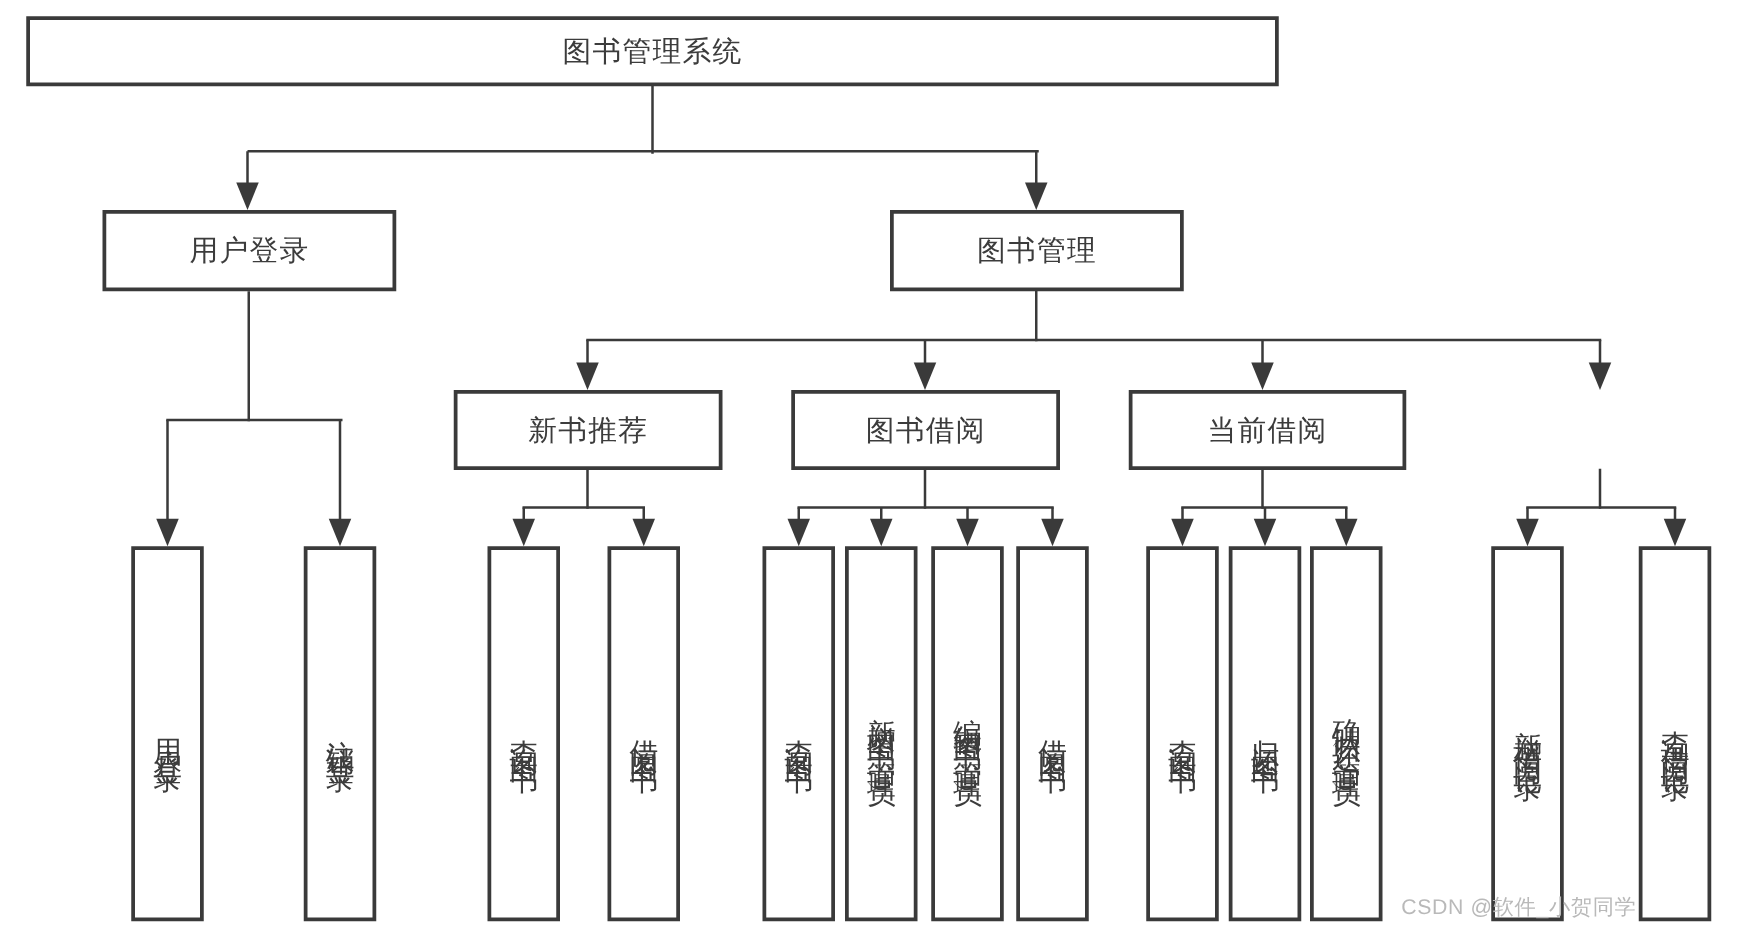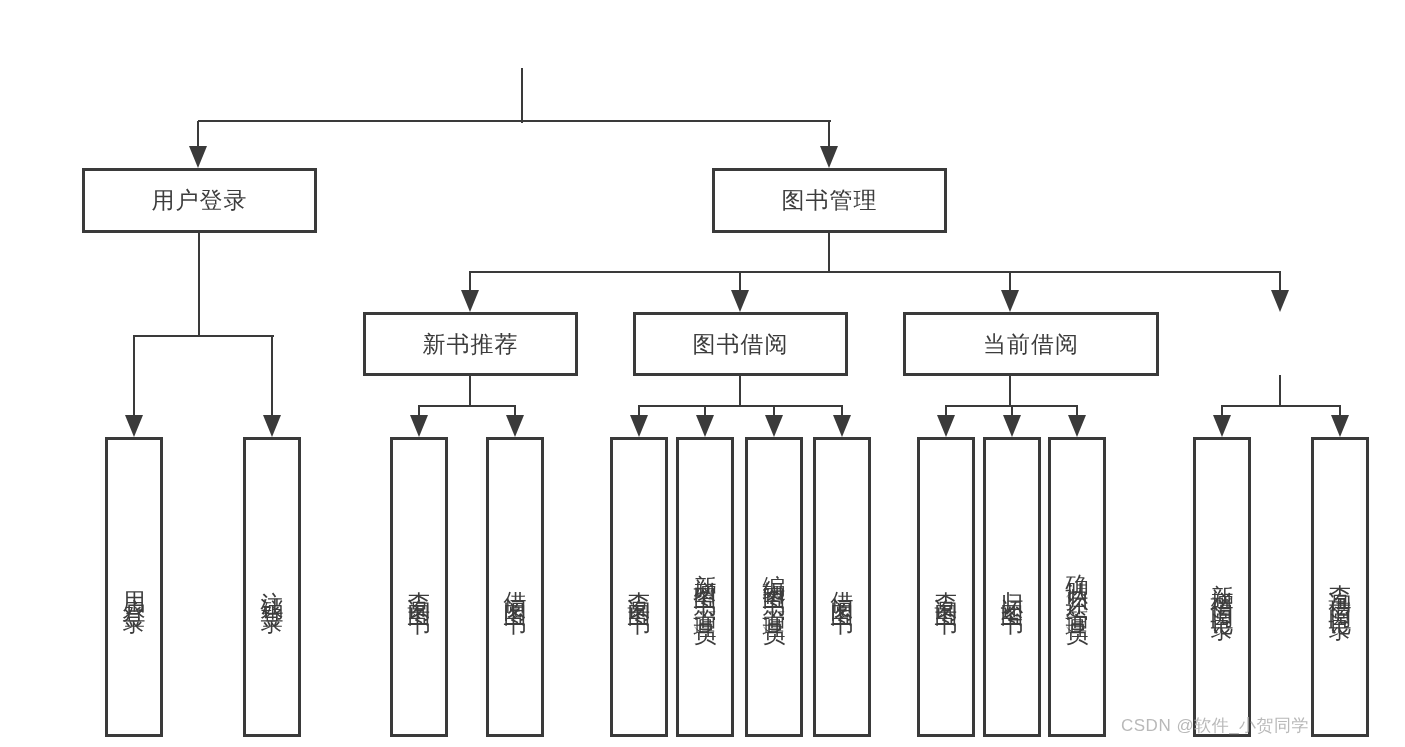--- a/index.html
+++ b/index.html
@@ -37,30 +37,31 @@
     position: absolute; left: 1121px; top: 714px;
     font-size: 17px; color: var(--watermark); letter-spacing: 0.5px;
     white-space: nowrap; z-index: 10;
   }
 </style>
 </head>
 <body>
 
 <div class="canvas">
 
+  <div class="node" style="left:21px; top:13px; width:1002px; height:56px;">图书管理系统</div>
 
   <div class="node" style="left:82px; top:168px; width:235px; height:65px;">用户登录</div>
 
   <div class="node" style="left:363px; top:312px; width:215px; height:64px;">新书推荐</div>
 
   <div class="node" style="left:712px; top:168px; width:235px; height:65px;">图书管理</div>
 
   <div class="node" style="left:633px; top:312px; width:215px; height:64px;">图书借阅</div>
 
-  <div class="node" style="left:903px; top:312px; width:256px; height:64px;">当前借阅</div>
+  <div class="node" style="left:903px; top:312px; width:222px; height:64px;">当前借阅</div>
 
 
   <div class="node leaf" style="left:105px; top:437px; width:58px; height:300px;">用户登录</div>
 
   <div class="node leaf" style="left:243px; top:437px; width:58px; height:300px;">注销登录</div>
 
   <div class="node leaf" style="left:390px; top:437px; width:58px; height:300px;">查询图书</div>
 
   <div class="node leaf" style="left:486px; top:437px; width:58px; height:300px;">借阅图书</div>
 

